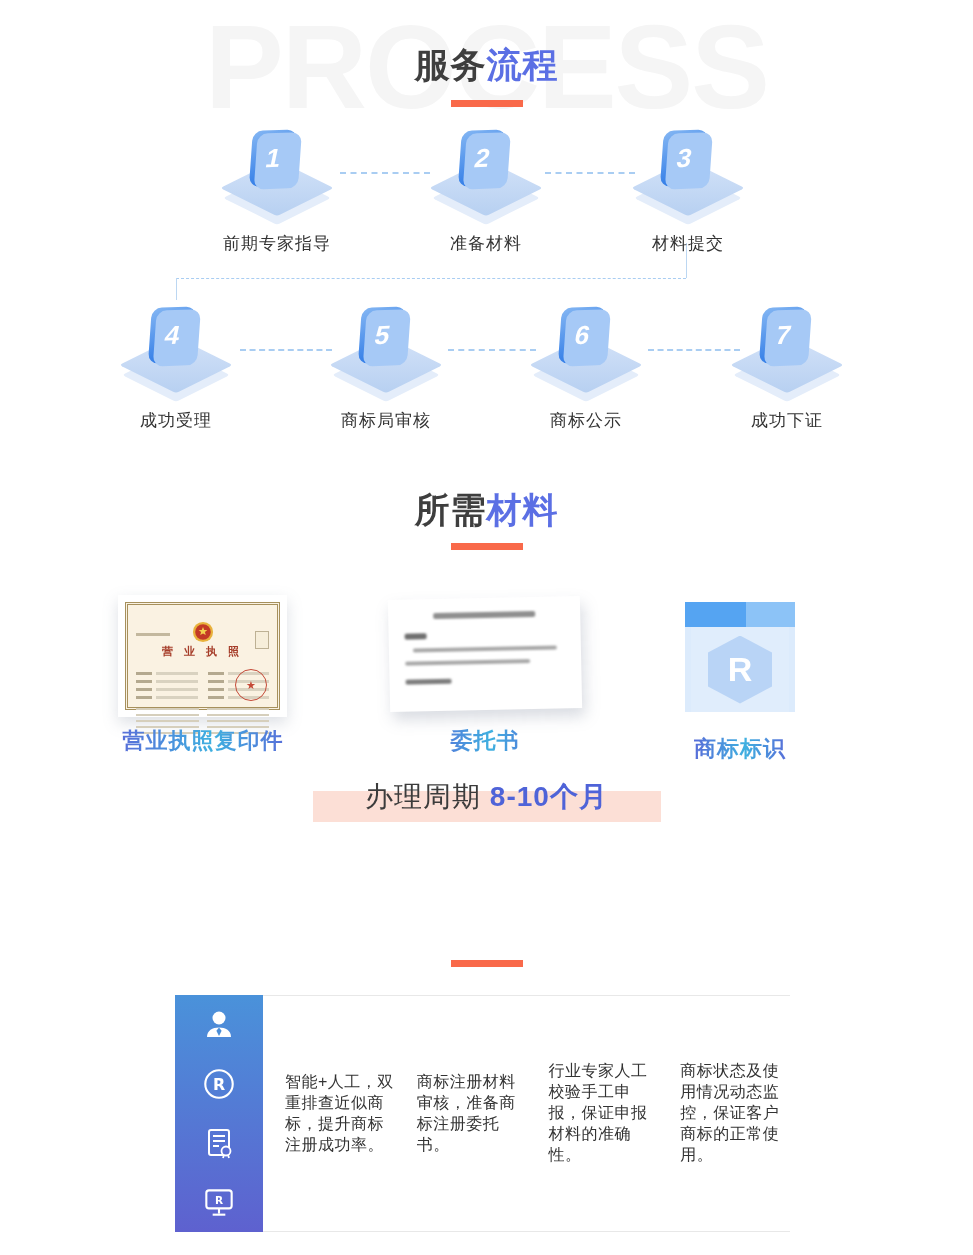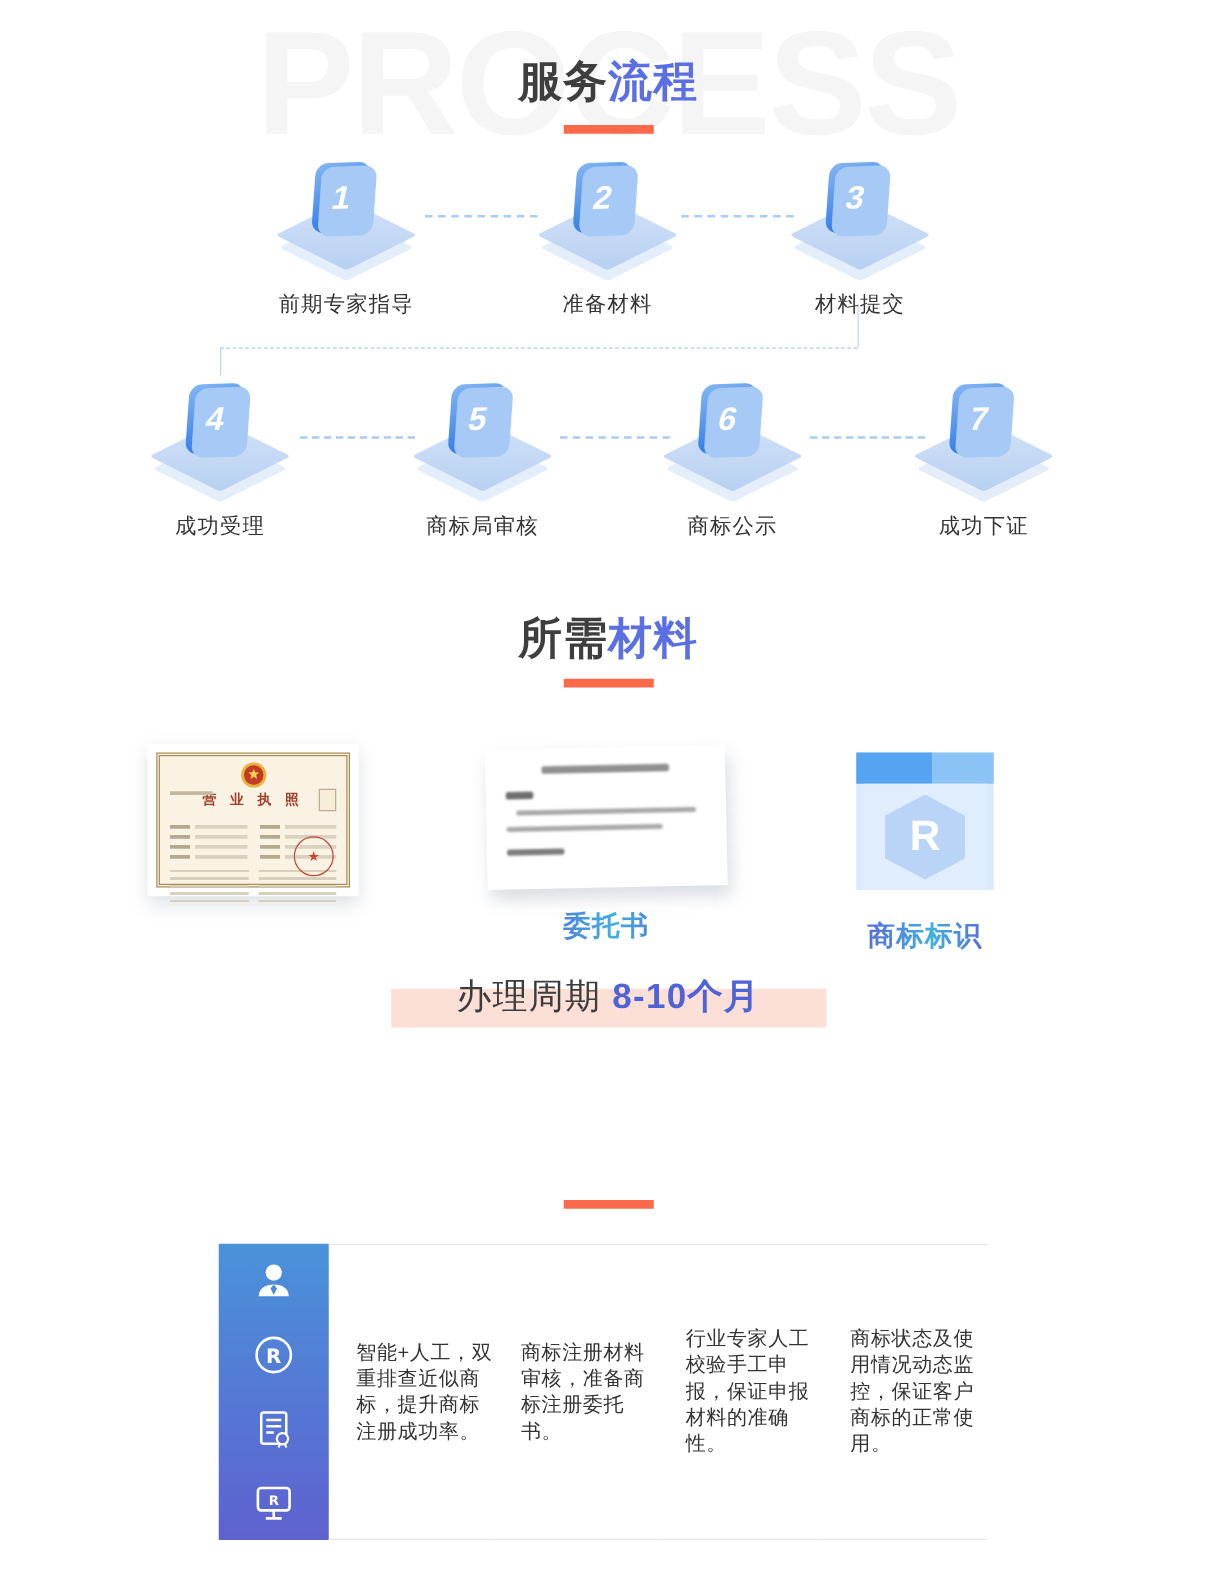--- a/index.html
+++ b/index.html
@@ -37,21 +37,21 @@
   .step-label { margin-top:10px; font-size:17px; color:#333; letter-spacing:1px; }
 
   .dash { position:absolute; border-top:2px dashed #a9cdf2; z-index:1; }
   .bridge-v { position:absolute; border-left:1px solid #bcd7f2; z-index:1; }
   .bridge-h { position:absolute; border-top:1px dashed #a9cdf2; z-index:1; }
 
   
   .license-card { position:absolute; left:118px; top:595px; width:169px; height:122px;
     background:#fff; box-shadow:0 6px 14px rgba(120,130,150,.25); padding:7px; z-index:2; }
   .license { position:relative; width:100%; height:100%; background:#faf2e2;
-    border:3px double #a6905c; padding:4px 8px; }
+    border:3px double #a6905c; padding:16px 8px; }
   .lic-emblem { width:22px; height:22px; margin:0 auto; }
   .lic-title { text-align:center; color:#a53c28; font-weight:700; font-size:11px;
     letter-spacing:4px; margin-top:1px; }
   .lic-box { position:absolute; right:8px; top:26px; width:14px; height:18px;
     border:1px solid #bdb194; background:#f6eeda; }
   .lic-head { position:absolute; left:8px; top:28px; width:34px; height:3px; background:#c3b89e; }
   .lic-fields { display:flex; gap:10px; margin-top:8px; }
   .lic-col { flex:1; }
   .frow { height:3px; margin:5px 0;
     background:linear-gradient(90deg,#b4a98f 0 16px,transparent 16px 20px,#d9d2c0 20px 100%); }
@@ -244,20 +244,21 @@
   <div class="tm-logo">
     <div class="tm-top">
         <span class="tm-top-dark"></span>
         <span class="tm-top-light"></span>
       </div>
     <div class="tm-body">
         <div class="tm-hex">R</div>
       </div>
   </div>
 
+  <div class="caption" style="left:113px;top:726px;width:180px;">营业执照复印件</div>
   <div class="caption" style="left:425px;top:726px;width:120px;">委托书</div>
   <div class="caption" style="left:690px;top:734px;width:100px;">商标标识</div>
 
   <div class="period-bar"></div>
   <div class="period-text"><span>办理周期</span> <b>8-10个月</b></div>
 
   <div class="title-underline" style="top:960px;"></div>
 
   <div class="service-table">
     <div class="svc-icons">

